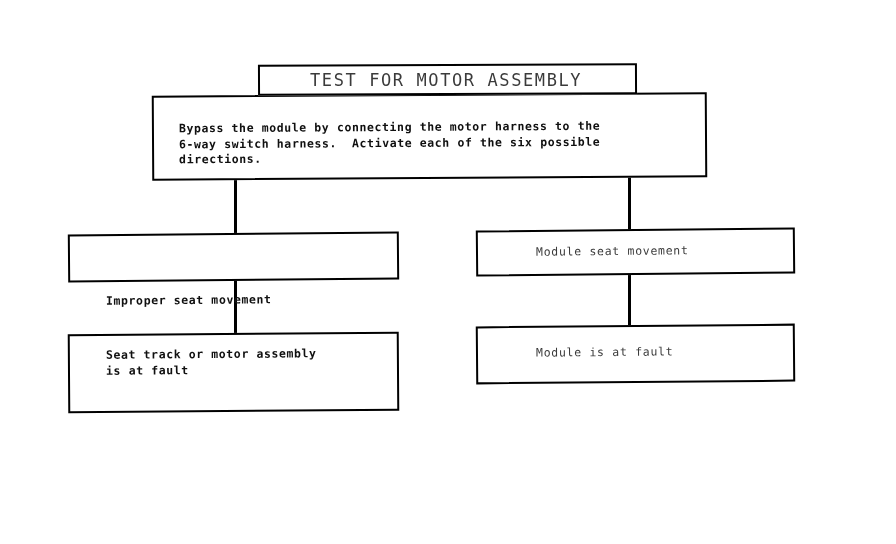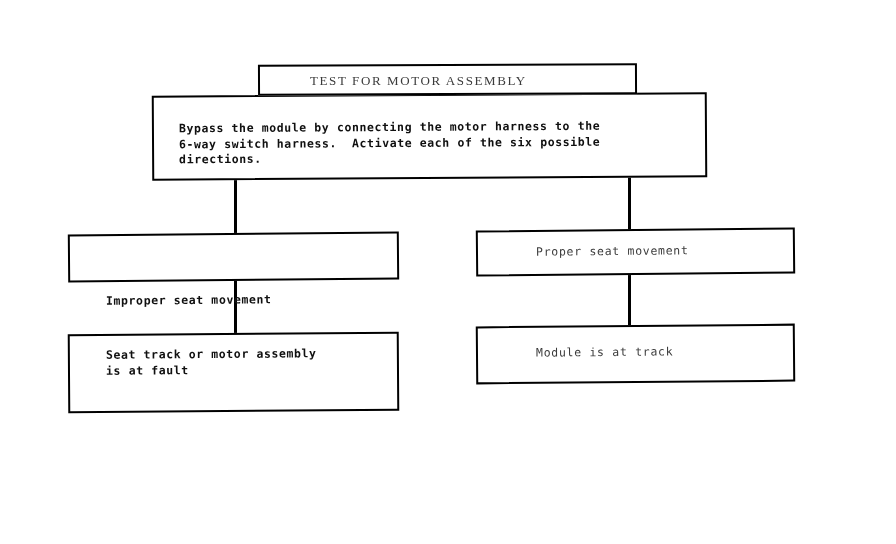--- a/index.html
+++ b/index.html
@@ -49,23 +49,22 @@
     width: 379px;
     height: 31px;
     border-width: 2px;
     z-index: 8;
     transform: rotate(-0.25deg);
   }
   #title-text {
     left: 310px;
     top: 73px;
     z-index: 9;
-    font-size: 13px;
+    font-size: 17px;
     letter-spacing: 1.6px;
-    font-family: Liberation Serif, serif;
   }
 
   #main-box {
     left: 152px;
     top: 94px;
     width: 555px;
     height: 85px;
     z-index: 6;
     transform: rotate(-0.35deg);
   }
@@ -161,18 +160,18 @@
   <div class="box-text faint" id="title-text">TEST FOR MOTOR ASSEMBLY</div>
 
   <div class="box" id="left-box-1"></div>
   <div class="box-text" id="left-text-1">Improper seat movement</div>
 
   <div class="box" id="left-box-2"></div>
   <div class="box-text" id="left-text-2">Seat track or motor assembly
 is at fault</div>
 
   <div class="box" id="right-box-1"></div>
-  <div class="box-text faint" id="right-text-1">Proper seat movement</div>
+  <div class="box-text faint" id="right-text-1">Module seat movement</div>
 
   <div class="box" id="right-box-2"></div>
-  <div class="box-text faint" id="right-text-2">Module is at track</div>
+  <div class="box-text faint" id="right-text-2">Module is at fault</div>
 
 </div>
 
 </body></html>

